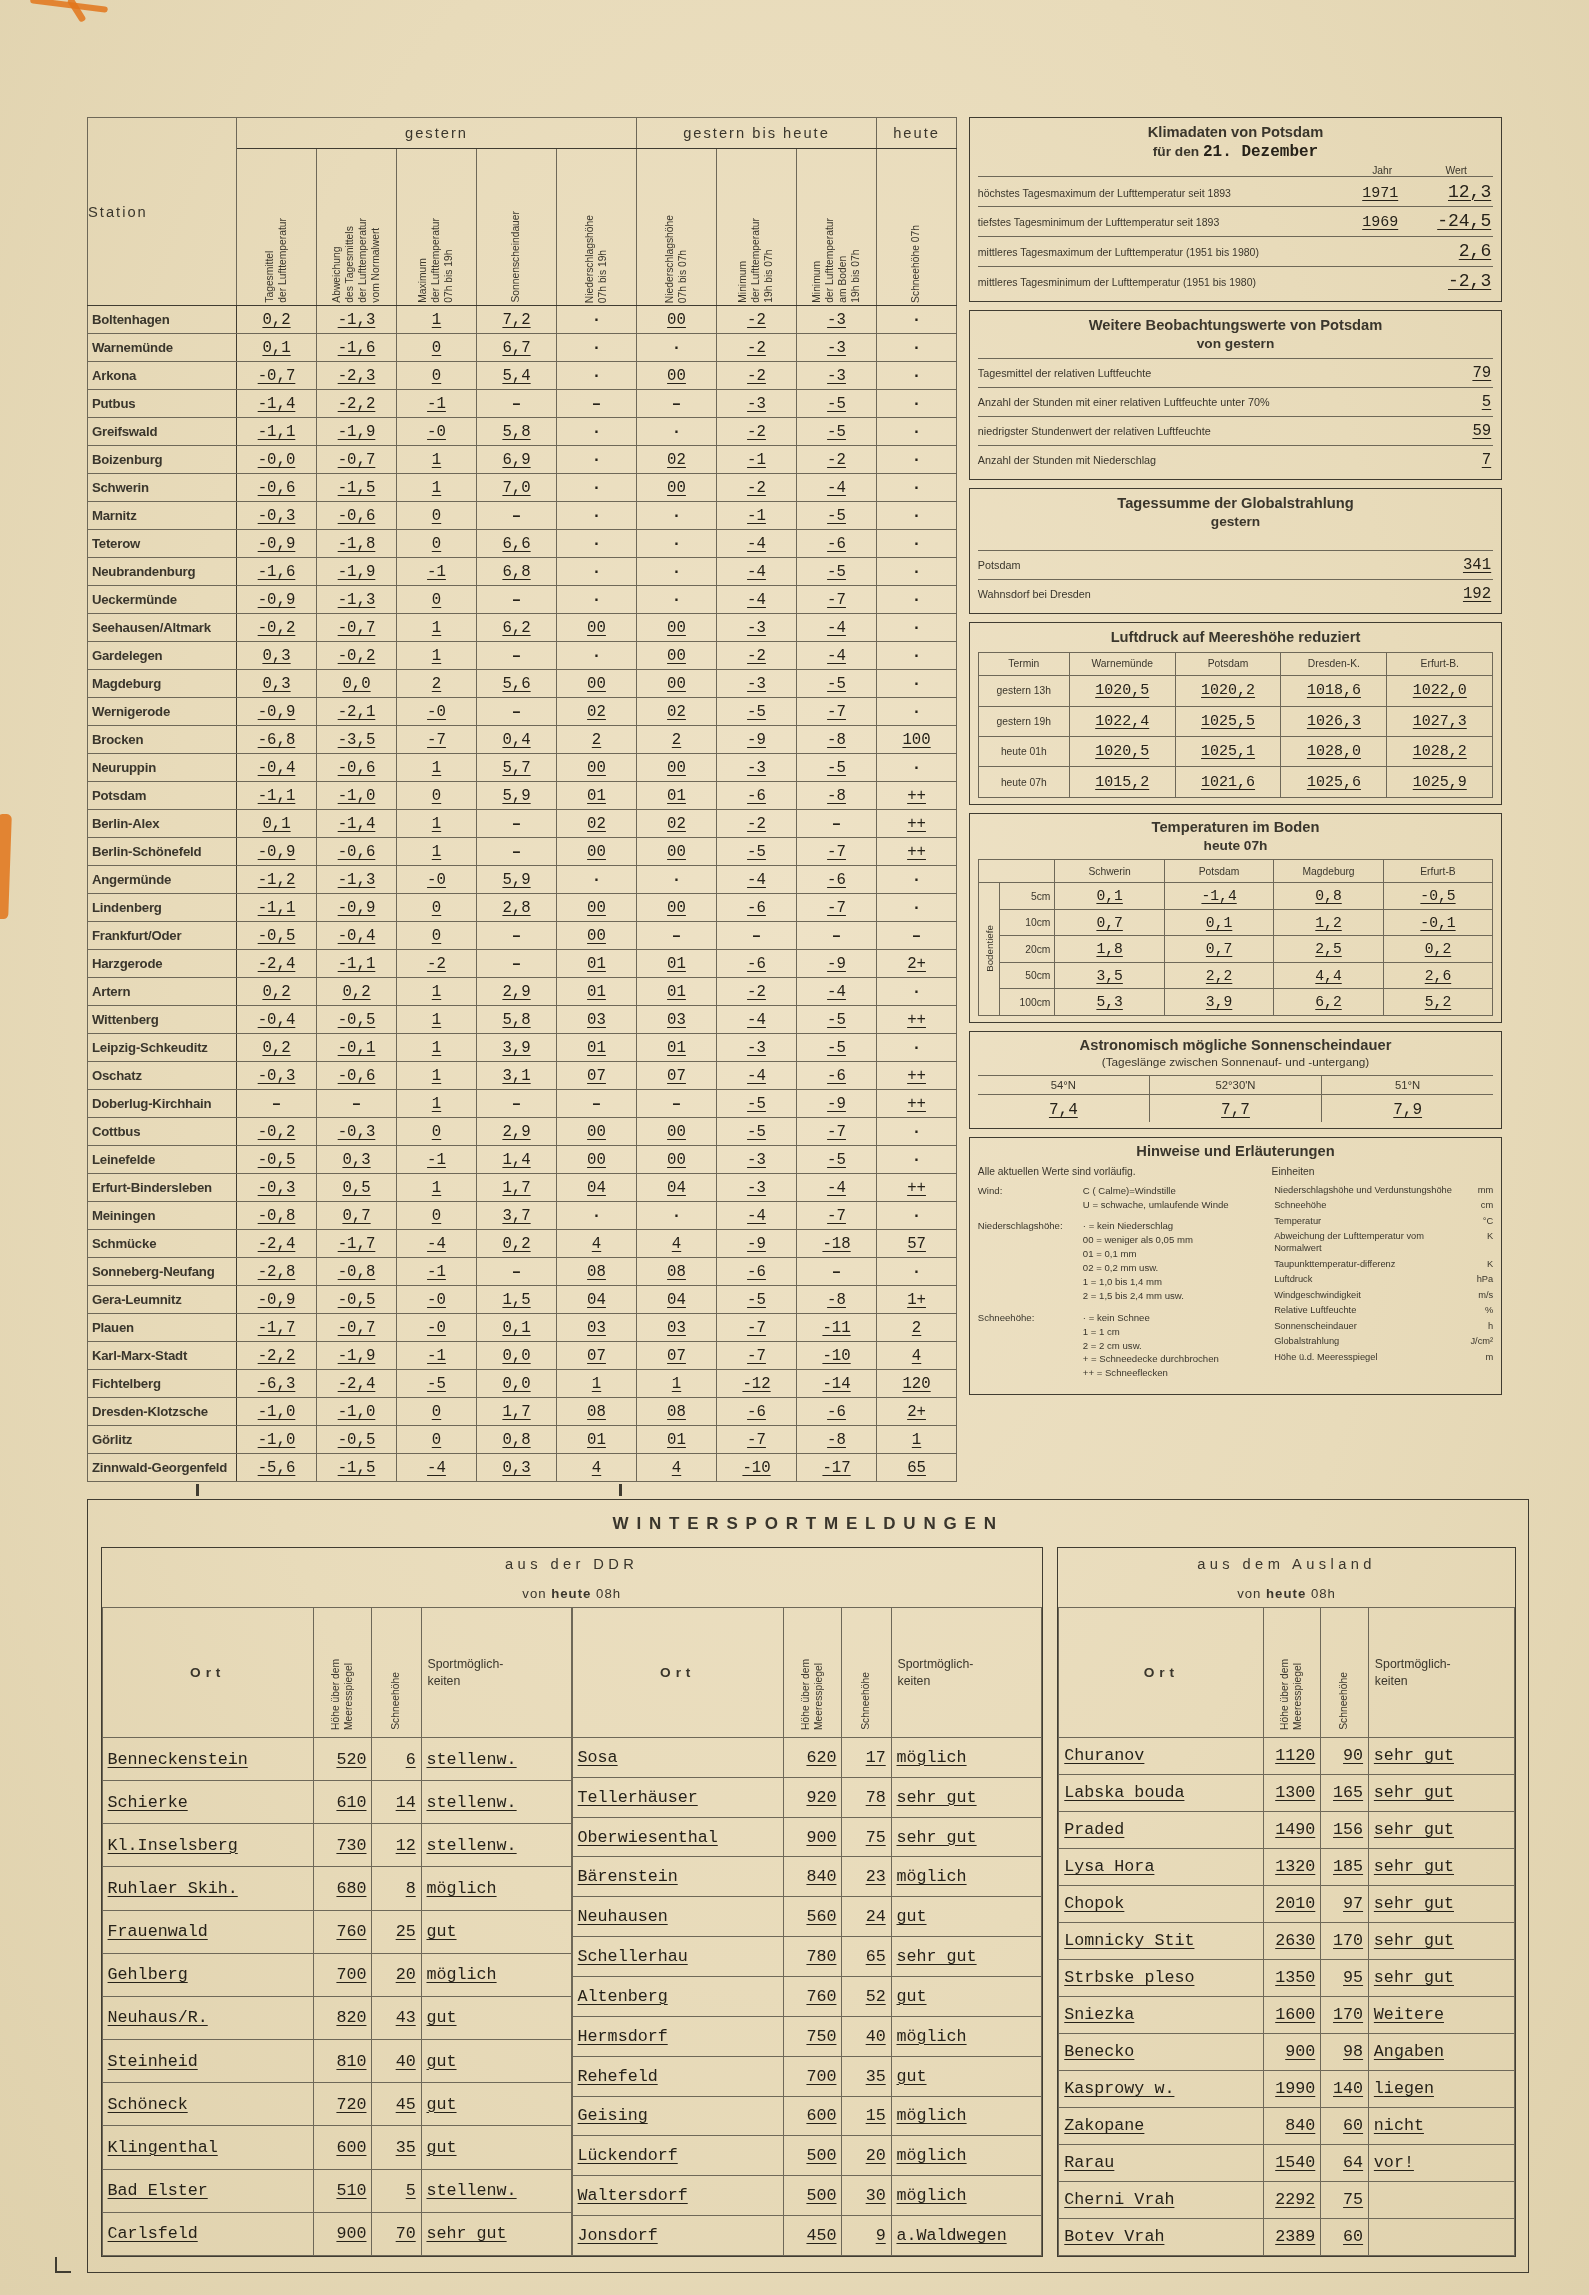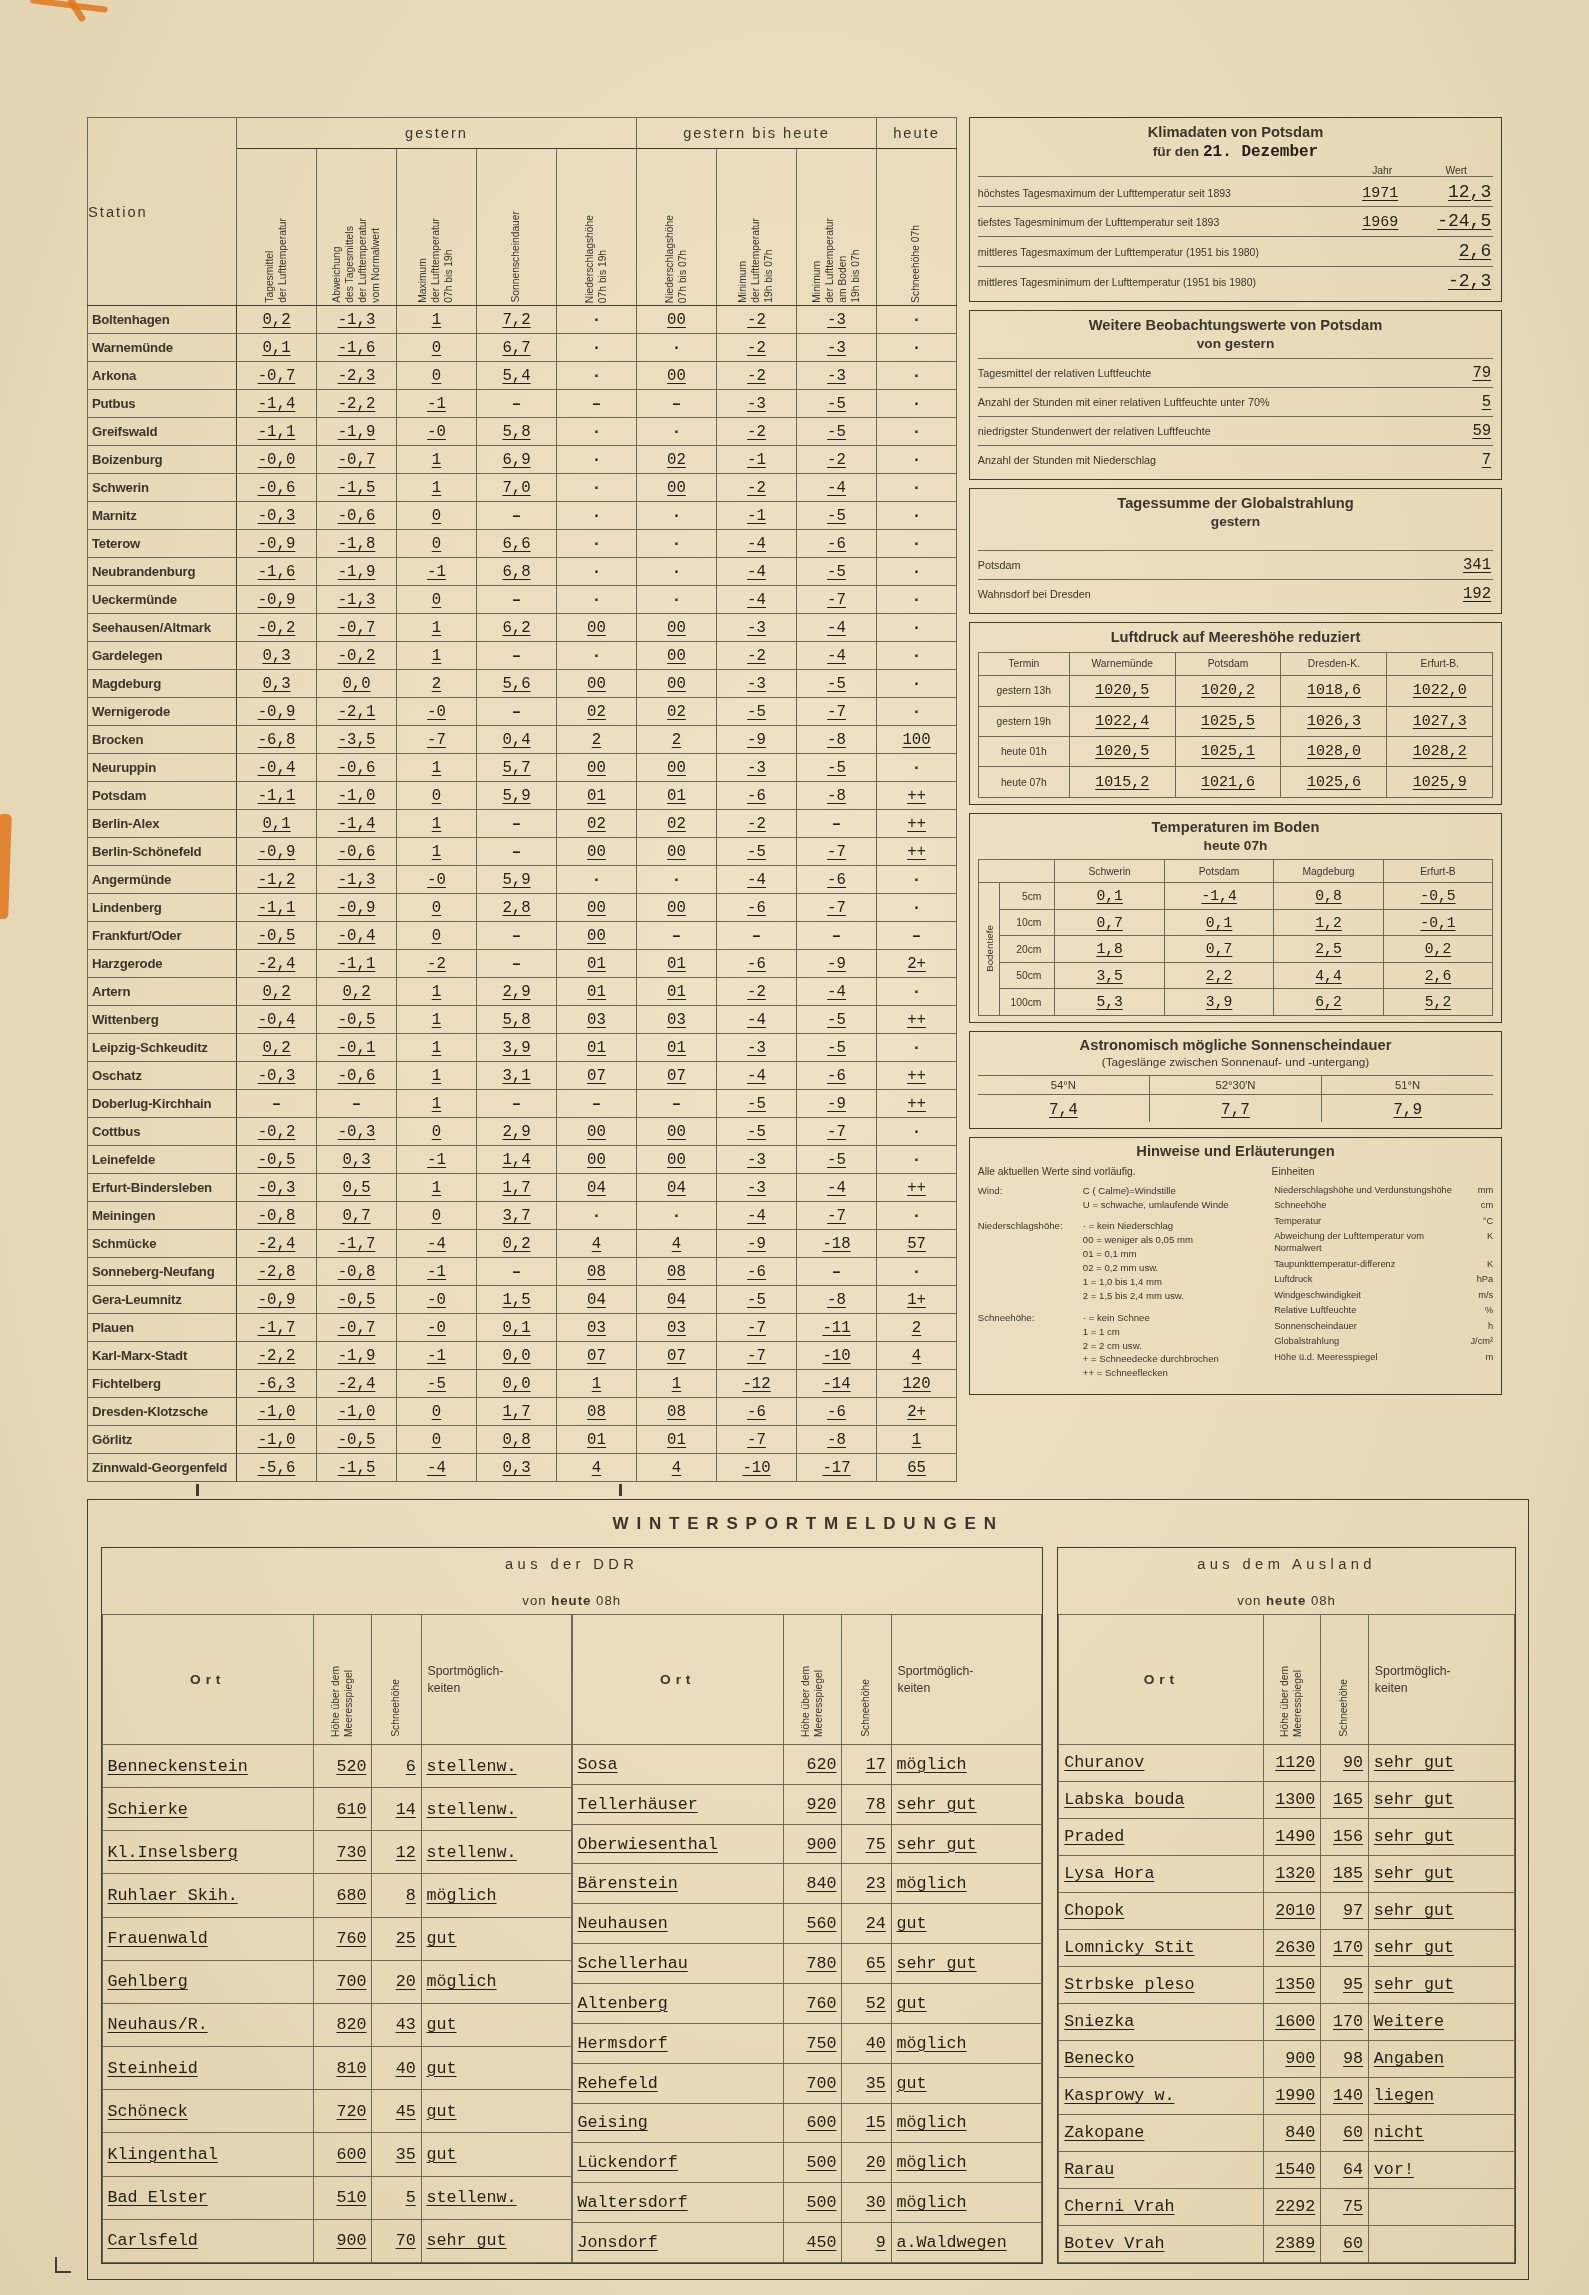--- a/index.html
+++ b/index.html
@@ -48,21 +48,21 @@
 
   table.press{width:100%;border-collapse:collapse;margin-top:4.9px;table-layout:fixed}
   .press th{font-size:10.3px;font-weight:400;border:0.7px solid #6e6858;height:20.6px}
   .press td{border:0.7px solid #6e6858;height:27.4px;text-align:center;font-size:15px}
   .press td.termin{font-size:10.3px;font-family:"Liberation Sans",sans-serif;color:#3a362c}
 
   table.boden{width:100%;border-collapse:collapse;margin-top:3.9px;table-layout:fixed}
   .boden th,.boden td{border:0.7px solid #6e6858}
   .boden thead th{font-size:10.3px;font-weight:400;height:20.6px}
   .boden tbody td{height:23.5px;text-align:center;font-size:14.7px}
-  .boden td.bdepth{font-size:10.3px;text-align:right;padding-right:13px;font-family:"Liberation Sans",sans-serif;color:#3a362c}
+  .boden td.bdepth{font-size:10.3px;text-align:right;padding-right:4px;font-family:"Liberation Sans",sans-serif;color:#3a362c}
   .boden th.bside{width:21.6px}
   .rot2{writing-mode:vertical-rl;transform:rotate(180deg);font-size:9.8px;font-weight:400}
 
   .sun-cols{display:flex;margin-top:4.9px;border-top:0.7px solid #6e6858}
   .sun-col{flex:1;border-right:0.7px solid #6e6858}
   .sun-col:last-child{border-right:none}
   .sun-lab{font-size:11.3px;text-align:center;padding:2.9px 0;border-bottom:0.7px solid #6e6858}
   .sun-val{font-size:16px;text-align:center;padding:5.9px 0 2.9px}
 
   .hints-top{display:flex;justify-content:space-between;align-items:baseline;margin-top:4.9px;font-size:10.3px}
@@ -78,21 +78,21 @@
 
   
   .ws{position:absolute;left:87px;top:1499px;width:1415px;border:1.5px solid #403c31;padding:13.7px 12.7px 14.7px}
   .ws-title{text-align:center;font-size:17px;font-weight:700;letter-spacing:7.8px;margin-bottom:13.7px}
   .ws-cols{display:flex;gap:14.7px}
   .ws-box{border:1.5px solid #403c31}
   .ws-box.ddr{flex:2.06;display:flex;flex-direction:column}
   .ws-box.ausl{flex:1;display:flex;flex-direction:column}
   .ws-head{text-align:center;padding:7.8px 0 5.9px}
   .ws-head .l1{font-size:14.7px;letter-spacing:4.4px;font-weight:400}
-  .ws-head .l2{font-size:13.2px;margin-top:21px;letter-spacing:1px}
+  .ws-head .l2{font-size:13.2px;margin-top:14px;letter-spacing:1px}
   .ws-head .l2 .hb{font-weight:700}
   .ws-tables{display:flex;flex:1}
   table.wst{border-collapse:collapse;table-layout:fixed;width:50%;border-top:1.2px solid #403c31}
   .ws-box.ausl table.wst{width:100%}
   table.wst + table.wst{border-left:1.2px solid #403c31}
   .wst th,.wst td{border:0.7px solid #6e6858;overflow:hidden}
   .wst thead th{height:123px;vertical-align:middle}
   .wst th.ort-h{font-size:13.7px;font-weight:700;letter-spacing:4.9px}
   .wst th.rcell{vertical-align:bottom;padding-bottom:4.9px;text-align:center}
   .wst th.sport-h{font-size:12.3px;font-weight:400;text-align:left;padding-left:5.9px;white-space:pre-line;line-height:1.35}

